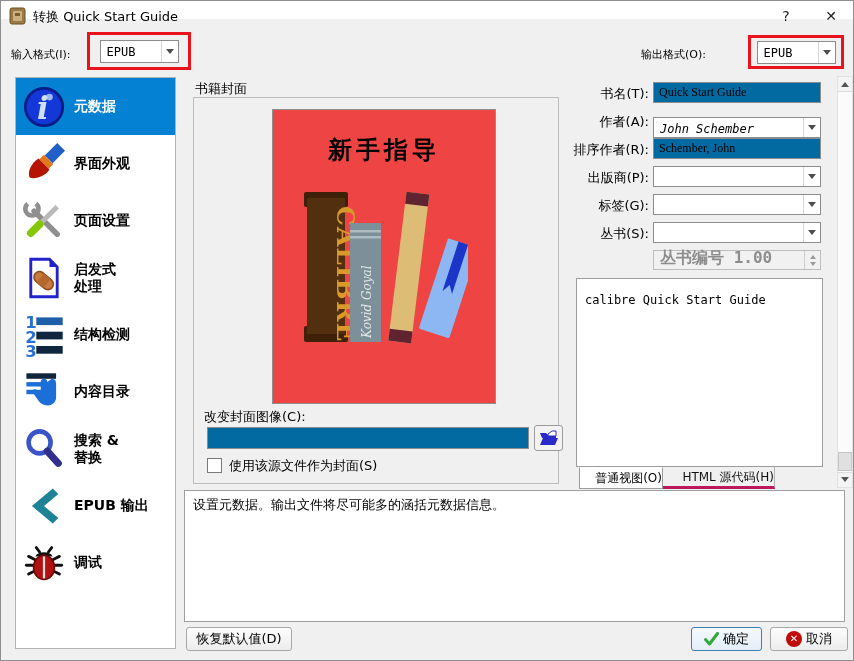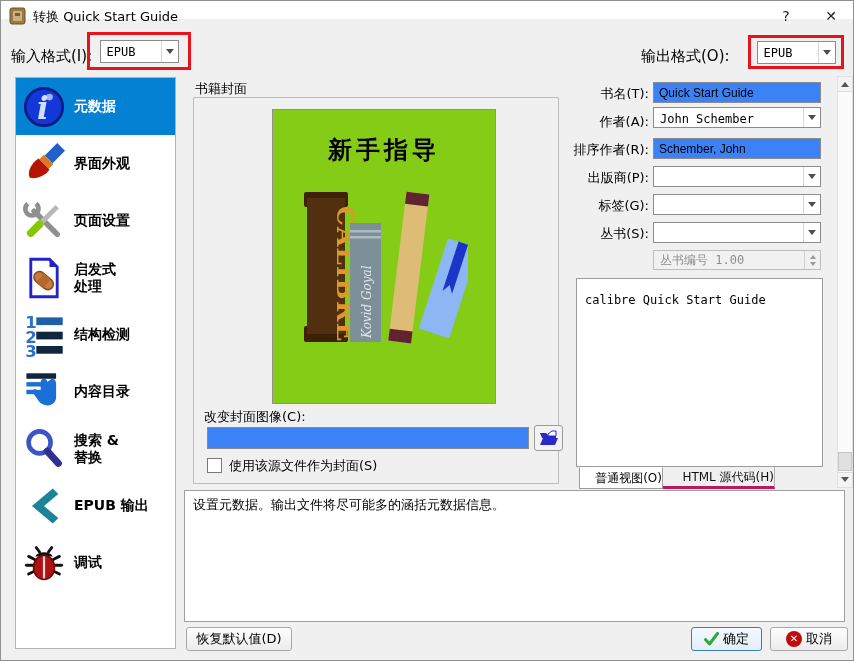--- a/index.html
+++ b/index.html
@@ -11,53 +11,53 @@
   }
   
   .titlebar{position:absolute;left:0;top:0;width:100%;height:18px;background:#ffffff;}
   .title-icon{position:absolute;left:8px;top:6px;width:17px;height:18px;}
   .title-text{position:absolute;left:32px;top:7px;font-size:13px;}
   .tb-btn{position:absolute;top:3px;width:26px;height:24px;text-align:center;
     line-height:24px;font-size:14px;color:#222;cursor:default;}
   .tb-help{left:772px;}
   .tb-close{left:817px;}
   
-  .fmt-label{position:absolute;font-size:15px;}
+  .fmt-label{position:absolute;font-size:11px;}
   .hl-red{position:absolute;border:3px solid #e8131b;display:flex;align-items:center;justify-content:center;background:transparent;}
   .combo{background:#fff;border:1px solid #8c8c8c;display:flex;align-items:stretch;}
   .combo .cval{flex:1;font-family:"DejaVu Sans Mono",monospace;font-size:12px;padding:4px 0 0 6px;white-space:nowrap;overflow:hidden;}
   .combo .carrow{width:17px;display:flex;align-items:center;justify-content:center;border-left:1px solid #d6d6d6;}
   .tri-down{width:0;height:0;border:4px solid transparent;border-top:5px solid #4d4d4d;margin-top:4px;}
   
   .sidebar{position:absolute;left:14px;top:76px;width:161px;height:572px;background:#fff;border:1px solid #b2b2b2;}
   .side-item{height:57px;display:flex;align-items:center;}
   .side-item .sicon{width:48px;height:48px;flex:none;margin-left:4px;display:flex;align-items:center;justify-content:center;}
   .side-item .slabel{font-weight:bold;font-size:14px;margin-left:6px;white-space:pre-line;line-height:1.15;}
   .side-item.selected{background:#0481d2;color:#fff;}
   
   .group-title{position:absolute;left:194px;top:79px;font-size:13px;}
   .groupbox{position:absolute;left:192px;top:96px;width:366px;height:387px;border:1px solid #bcbcbc;}
-  .cover-frame{position:absolute;left:271px;top:108px;width:224px;height:295px;background:#84cc16;border:1px solid #8f8f8f;}
+  .cover-frame{position:absolute;left:271px;top:108px;width:224px;height:295px;background:#ef4444;border:1px solid #8f8f8f;}
   .cover-title{position:absolute;left:0;top:24px;width:100%;text-align:center;
     font-family:"DejaVu Serif",serif;font-weight:bold;font-size:24px;letter-spacing:4px;}
   .books-svg{position:absolute;left:30px;top:80px;}
   .chg-label{position:absolute;left:203px;top:407px;}
-  .tinput{position:absolute;border:1px solid #8c8c8c;background:#3b82f6;
-    font-family:Liberation Sans, sans-serif;font-size:12px;padding:2px 5px;outline:none;color:#000;}
+  .tinput{position:absolute;border:1px solid #8c8c8c;background:#0369a1;
+    font-family:Liberation Serif, serif;font-size:12px;padding:2px 5px;outline:none;color:#000;}
   .folder-btn{position:absolute;left:533px;top:424px;width:29px;height:26px;background:#f3f3f3;
     border:1px solid #9a9a9a;border-radius:3px;display:flex;align-items:center;justify-content:center;}
   .checkbox{position:absolute;left:206px;top:457px;width:15px;height:15px;background:#fff;border:1px solid #7a7a7a;}
   .chk-label{position:absolute;left:228px;top:456px;}
   
   .mlabel{position:absolute;left:543px;width:105px;text-align:right;font-size:13px;}
   .mfield{position:absolute;left:652px;width:168px;height:21px;}
   .mfield .combo{width:100%;height:100%;}
   .minput{left:652px;width:168px;height:21px;}
   .spinner{position:absolute;left:652px;top:249px;width:168px;height:20px;background:#f1f1f1;
-    border:1px solid #bdbdbd;color:#8d8d8d;font-size:12px;display:flex;align-items:flex-end;}
+    border:1px solid #bdbdbd;color:#8d8d8d;font-size:16px;display:flex;align-items:flex-end;font-weight:bold;}
   .spinner .stext{flex:1;padding-left:6px;font-family:"DejaVu Sans Mono",monospace;}
   .spinner .sarrows{width:16px;height:100%;border-left:1px solid #cfcfcf;display:flex;flex-direction:column;align-items:center;justify-content:center;gap:3px;}
   .tri-up-s{width:0;height:0;border:3px solid transparent;border-bottom:4px solid #9a9a9a;}
   .tri-dn-s{width:0;height:0;border:3px solid transparent;border-top:4px solid #9a9a9a;}
   .comments{position:absolute;left:575px;top:277px;width:247px;height:189px;background:#fff;border:1px solid #9c9c9c;
     font-family:"DejaVu Sans Mono",monospace;font-size:12px;padding:14px 8px;}
   .tab{position:absolute;top:466px;height:22px;font-size:12px;text-align:right;line-height:21px;}
   .tab-sel{left:578px;width:84px;background:#fff;border:1px solid #9c9c9c;border-top:1px solid #fff;}
   .tab-uns{left:662px;width:112px;border-right:1px solid #b5b5b5;border-bottom:3px solid #be185d;color:#111;}
   
@@ -273,21 +273,21 @@
       <path d="M1 15 l3 -7 h15 l-3 7 z" fill="#2a2ac8"></path>
     </svg>
   </div>
   <div class="checkbox"></div>
   <span class="chk-label">使用该源文件作为封面(S)</span>
 
   <span class="mlabel" style="top:84px;">书名(T):</span>
   <input class="tinput minput" style="top: 81px;" value="Quick Start Guide">
 
   <span class="mlabel" style="top:112px;">作者(A):</span>
-  <div class="mfield" style="top:106px;">
+  <div class="mfield" style="top:116px;font-style:italic;">
     <div class="combo" style="height:21px;">
       <span class="cval">John Schember</span>
       <span class="carrow">
           <span class="tri-down"></span>
         </span>
     </div>
   </div>
 
   <span class="mlabel" style="top:140px;">排序作者(R):</span>
   <input class="tinput minput" style="top: 137px;" value="Schember, John">

